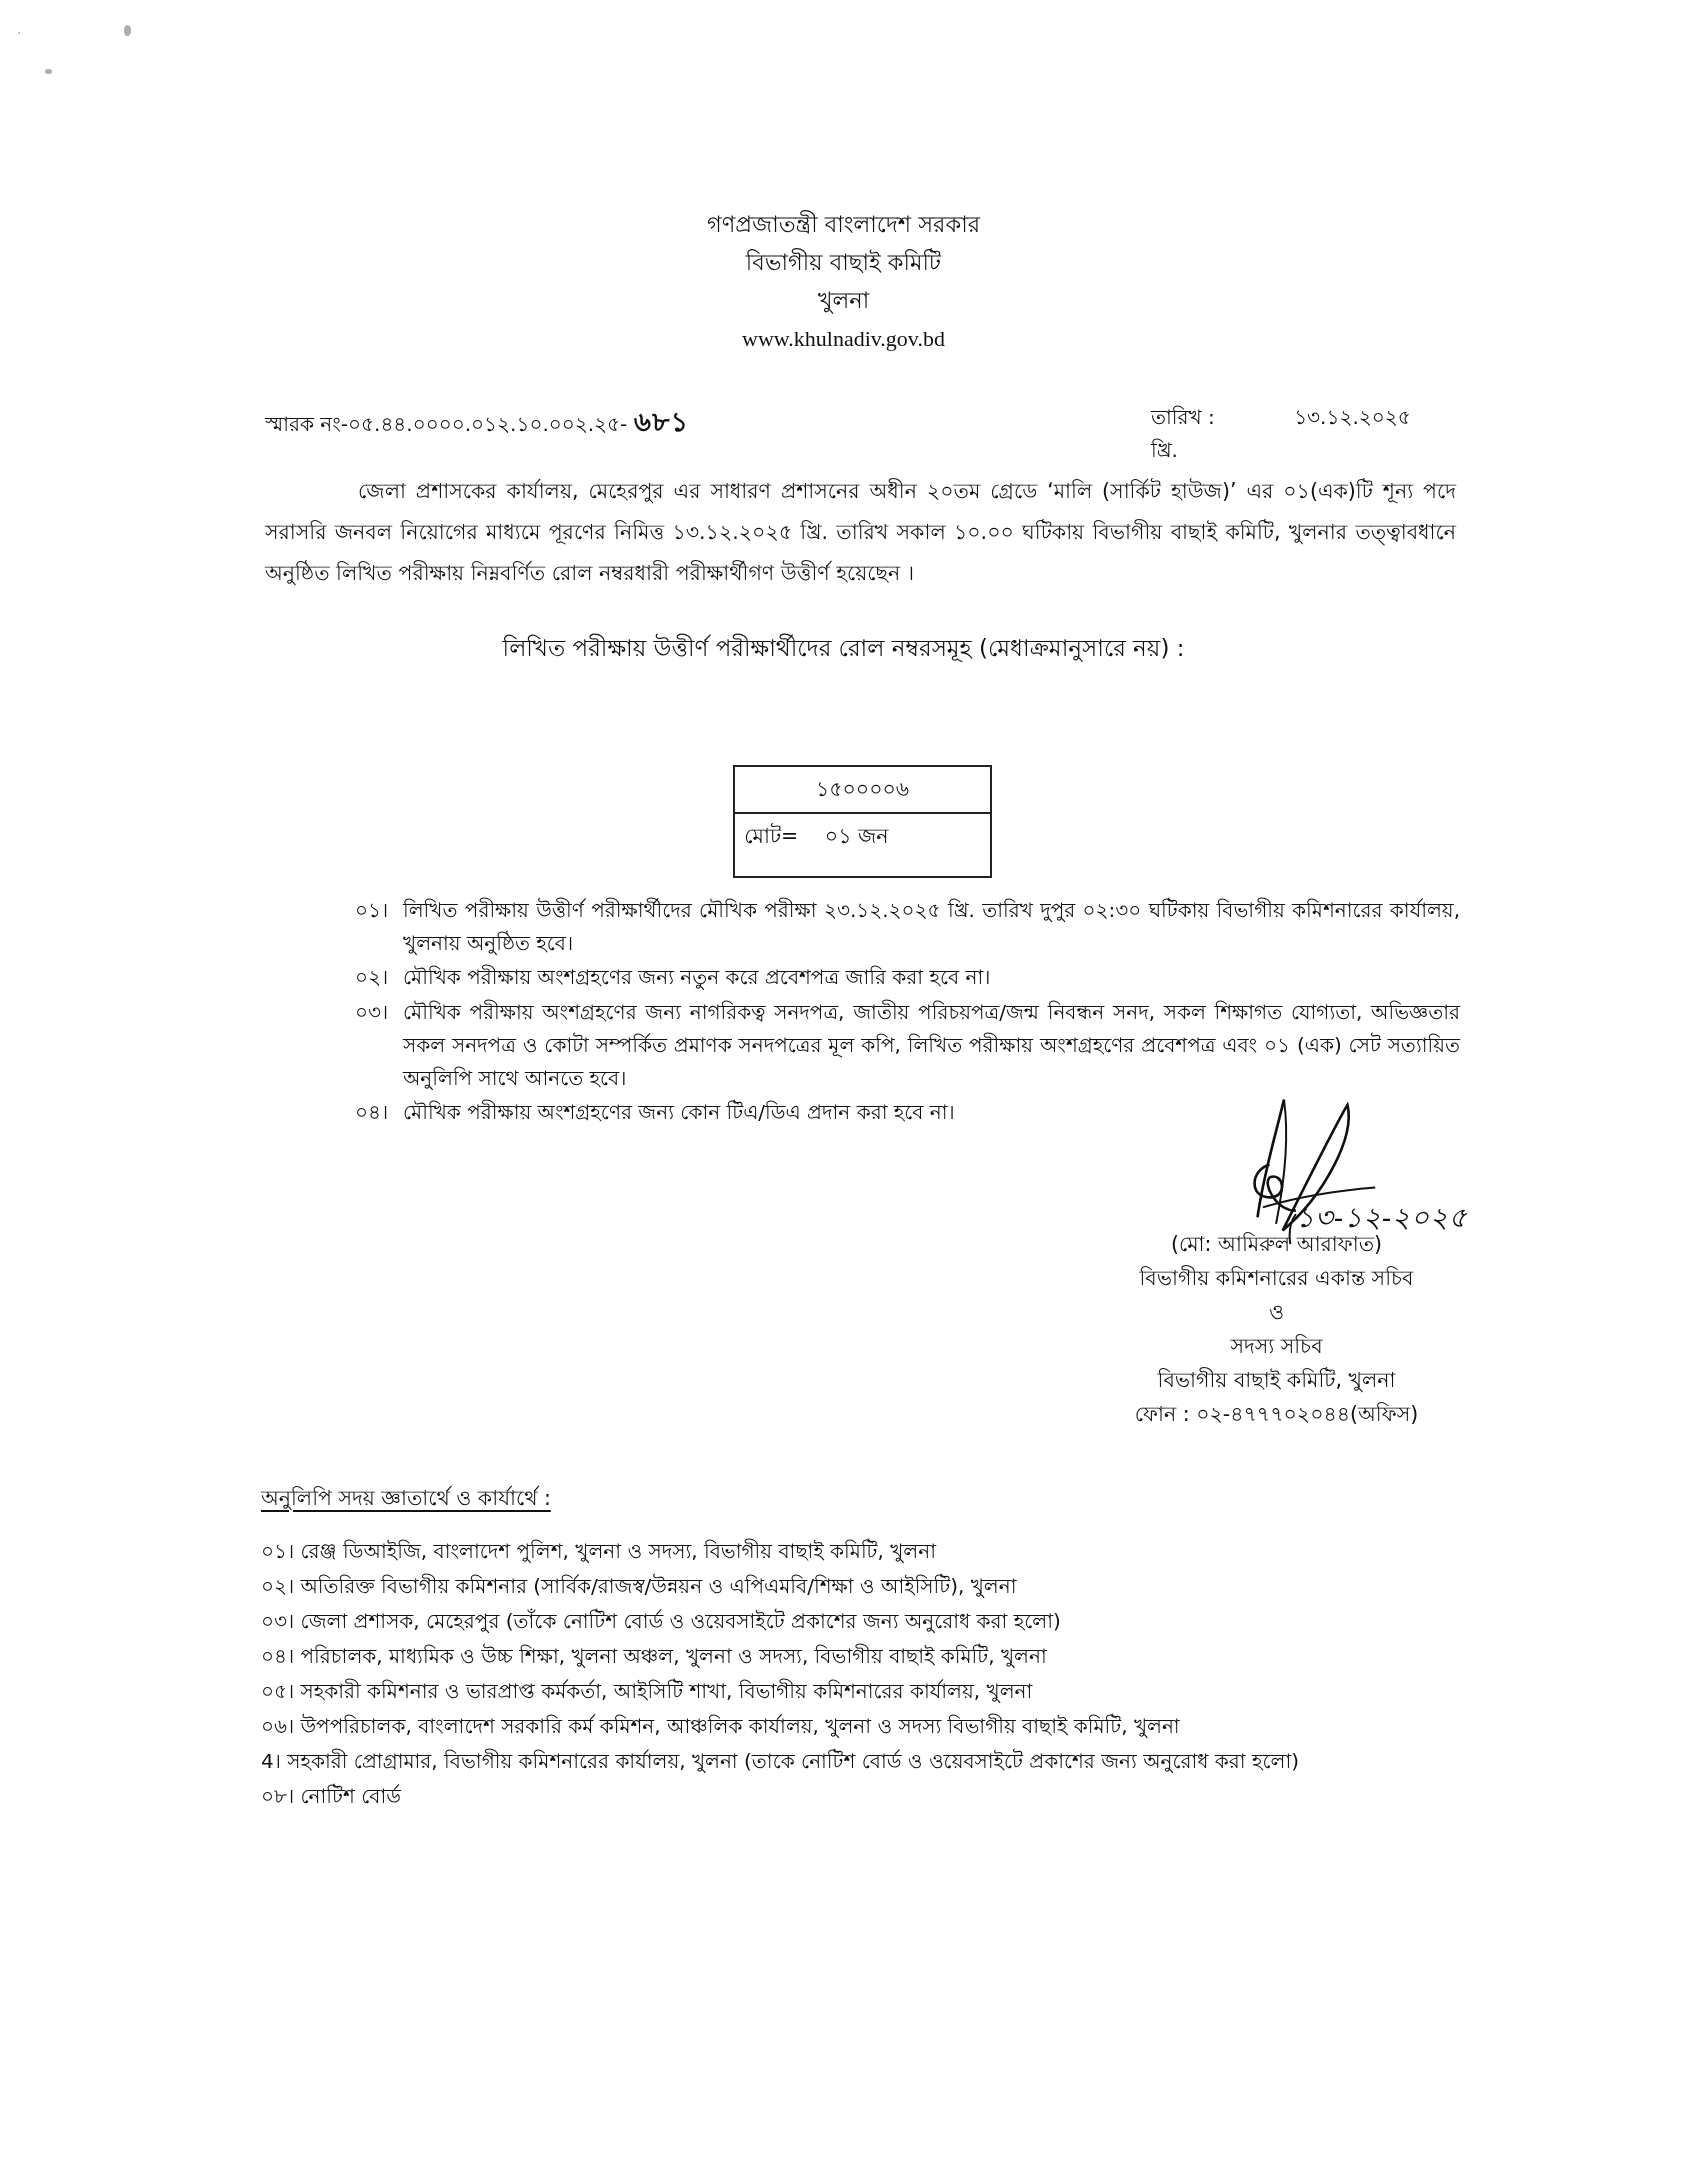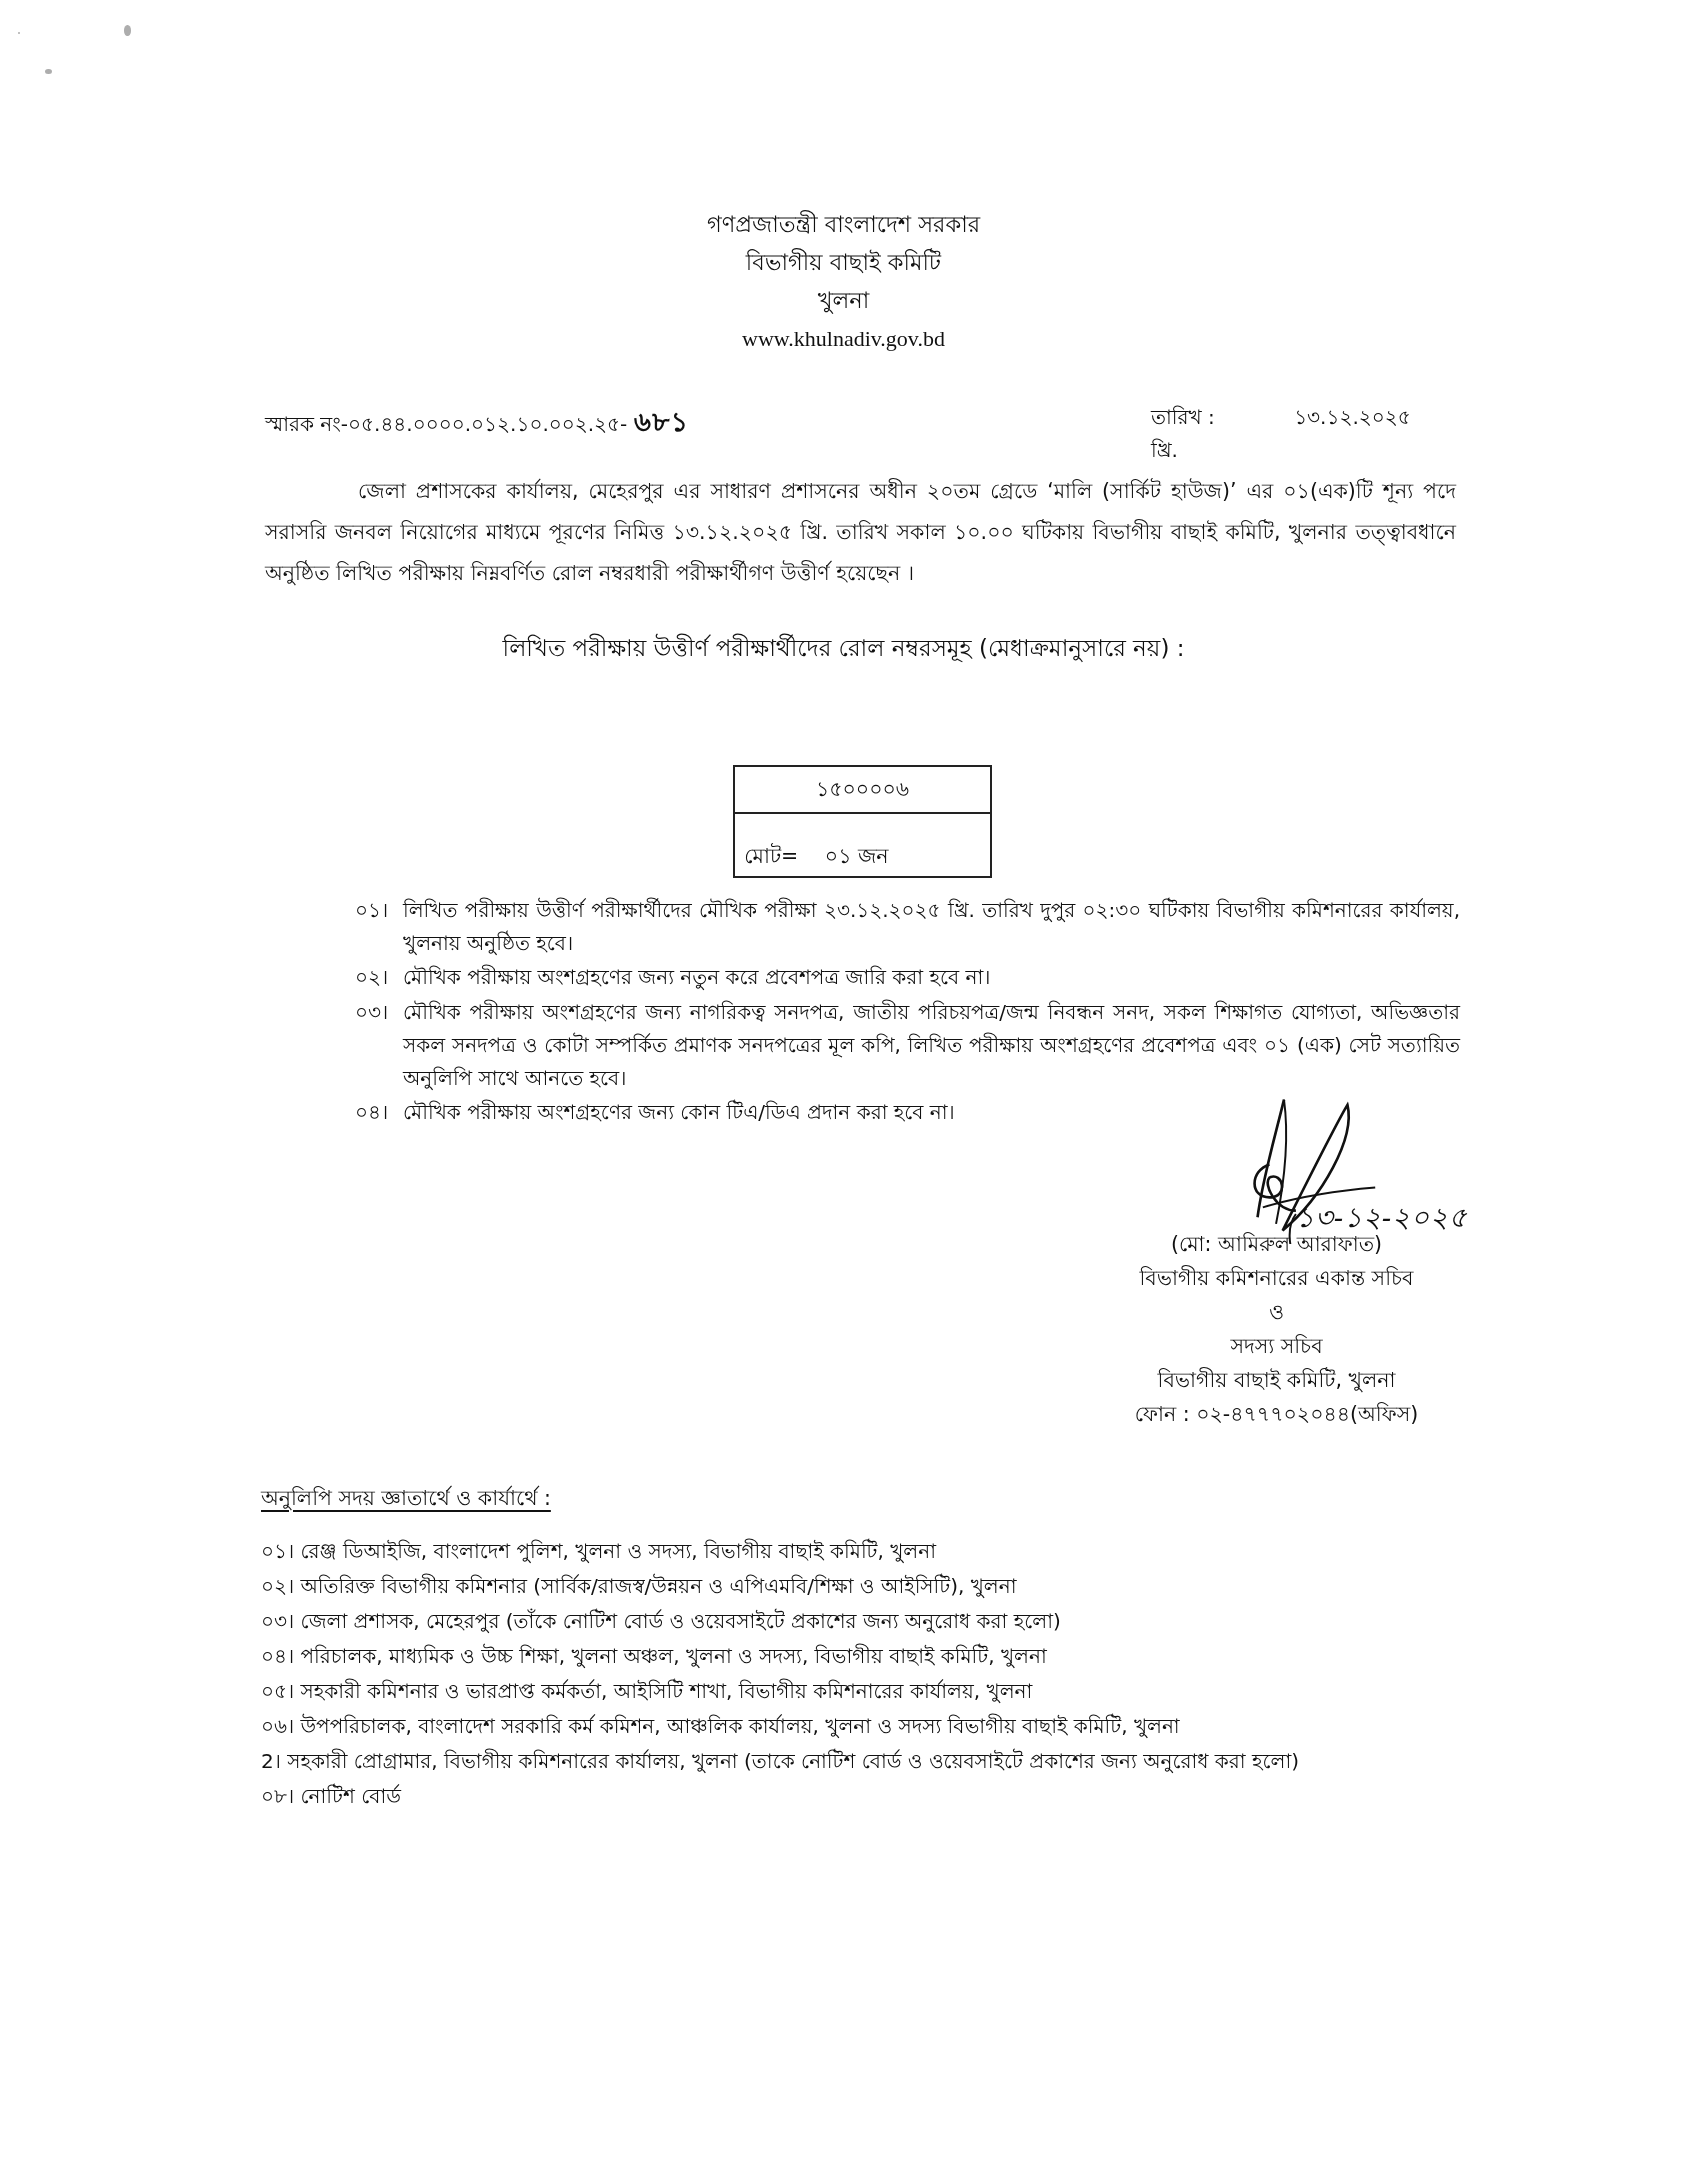--- a/index.html
+++ b/index.html
@@ -19,21 +19,21 @@
     .memo-no-hand { font-family: Liberation Serif, serif; font-weight: bold; font-size: 26.5px; letter-spacing: 1.3px; }
     .memo-right { position: absolute; left: 886px; top: 0; }
     .date-value { margin-left: 73px; }
 
     .intro { position: absolute; top: 471px; left: 265px; width: 1191px; font-size: 20.5px; line-height: 41px; text-align: justify; text-indent: 93px; }
 
     .subhead { position: absolute; top: 628px; left: 0; width: 1687px; text-align: center; font-size: 23px; line-height: 41px; }
 
     .roll-box { position: absolute; top: 765px; left: 733px; width: 259px; height: 113px; border: 2px solid #222; box-sizing: border-box; }
     .roll-box .roll { height: 45px; border-bottom: 2px solid #222; text-align: center; font-size: 20.5px; line-height: 44px; }
-    .roll-box .total { font-size: 20.5px; line-height: 44px; padding-left: 9.3px; margin-top: 20px; }
+    .roll-box .total { font-size: 20.5px; line-height: 44px; padding-left: 9.3px; }
     .roll-box .total .gap { display: inline-block; width: 26.5px; }
 
     .instructions { position: absolute; top: 894px; left: 355px; width: 1105px; font-size: 20px; }
     .instr { position: relative; padding-left: 48px; line-height: 33px; text-align: justify; margin-bottom: 1.3px; }
     .instr .num { position: absolute; left: 0; top: 0; }
 
     .signature { position: absolute; left: 1243px; top: 1098px; width: 238px; height: 146px; }
     .sig-date { position: absolute; left: 1296px; top: 1196px; font-family: "DejaVu Serif", serif; font-style: italic; font-size: 28px; letter-spacing: 0.7px; }
 
     .signatory { position: absolute; top: 1227px; left: 1045px; width: 463px; text-align: center; font-size: 20.5px; line-height: 34px; }
@@ -119,16 +119,16 @@
 </div>
 
 <div class="cc-title">অনুলিপি সদয় জ্ঞাতার্থে ও কার্যার্থে :</div>
 <div class="cc-list">
   <div class="cc-item">০১। রেঞ্জ ডিআইজি, বাংলাদেশ পুলিশ, খুলনা ও সদস্য, বিভাগীয় বাছাই কমিটি, খুলনা</div>
   <div class="cc-item">০২। অতিরিক্ত বিভাগীয় কমিশনার (সার্বিক/রাজস্ব/উন্নয়ন ও এপিএমবি/শিক্ষা ও আইসিটি), খুলনা</div>
   <div class="cc-item">০৩। জেলা প্রশাসক, মেহেরপুর (তাঁকে নোটিশ বোর্ড ও ওয়েবসাইটে প্রকাশের জন্য অনুরোধ করা হলো)</div>
   <div class="cc-item">০৪। পরিচালক, মাধ্যমিক ও উচ্চ শিক্ষা, খুলনা অঞ্চল, খুলনা ও সদস্য, বিভাগীয় বাছাই কমিটি, খুলনা</div>
   <div class="cc-item">০৫। সহকারী কমিশনার ও ভারপ্রাপ্ত কর্মকর্তা, আইসিটি শাখা, বিভাগীয় কমিশনারের কার্যালয়, খুলনা</div>
   <div class="cc-item">০৬। উপপরিচালক, বাংলাদেশ সরকারি কর্ম কমিশন, আঞ্চলিক কার্যালয়, খুলনা ও সদস্য বিভাগীয় বাছাই কমিটি, খুলনা</div>
-  <div class="cc-item">2। সহকারী প্রোগ্রামার, বিভাগীয় কমিশনারের কার্যালয়, খুলনা (তাকে নোটিশ বোর্ড ও ওয়েবসাইটে প্রকাশের জন্য অনুরোধ করা হলো)</div>
+  <div class="cc-item">4। সহকারী প্রোগ্রামার, বিভাগীয় কমিশনারের কার্যালয়, খুলনা (তাকে নোটিশ বোর্ড ও ওয়েবসাইটে প্রকাশের জন্য অনুরোধ করা হলো)</div>
   <div class="cc-item">০৮। নোটিশ বোর্ড</div>
 </div>
 
 
 </body></html>

